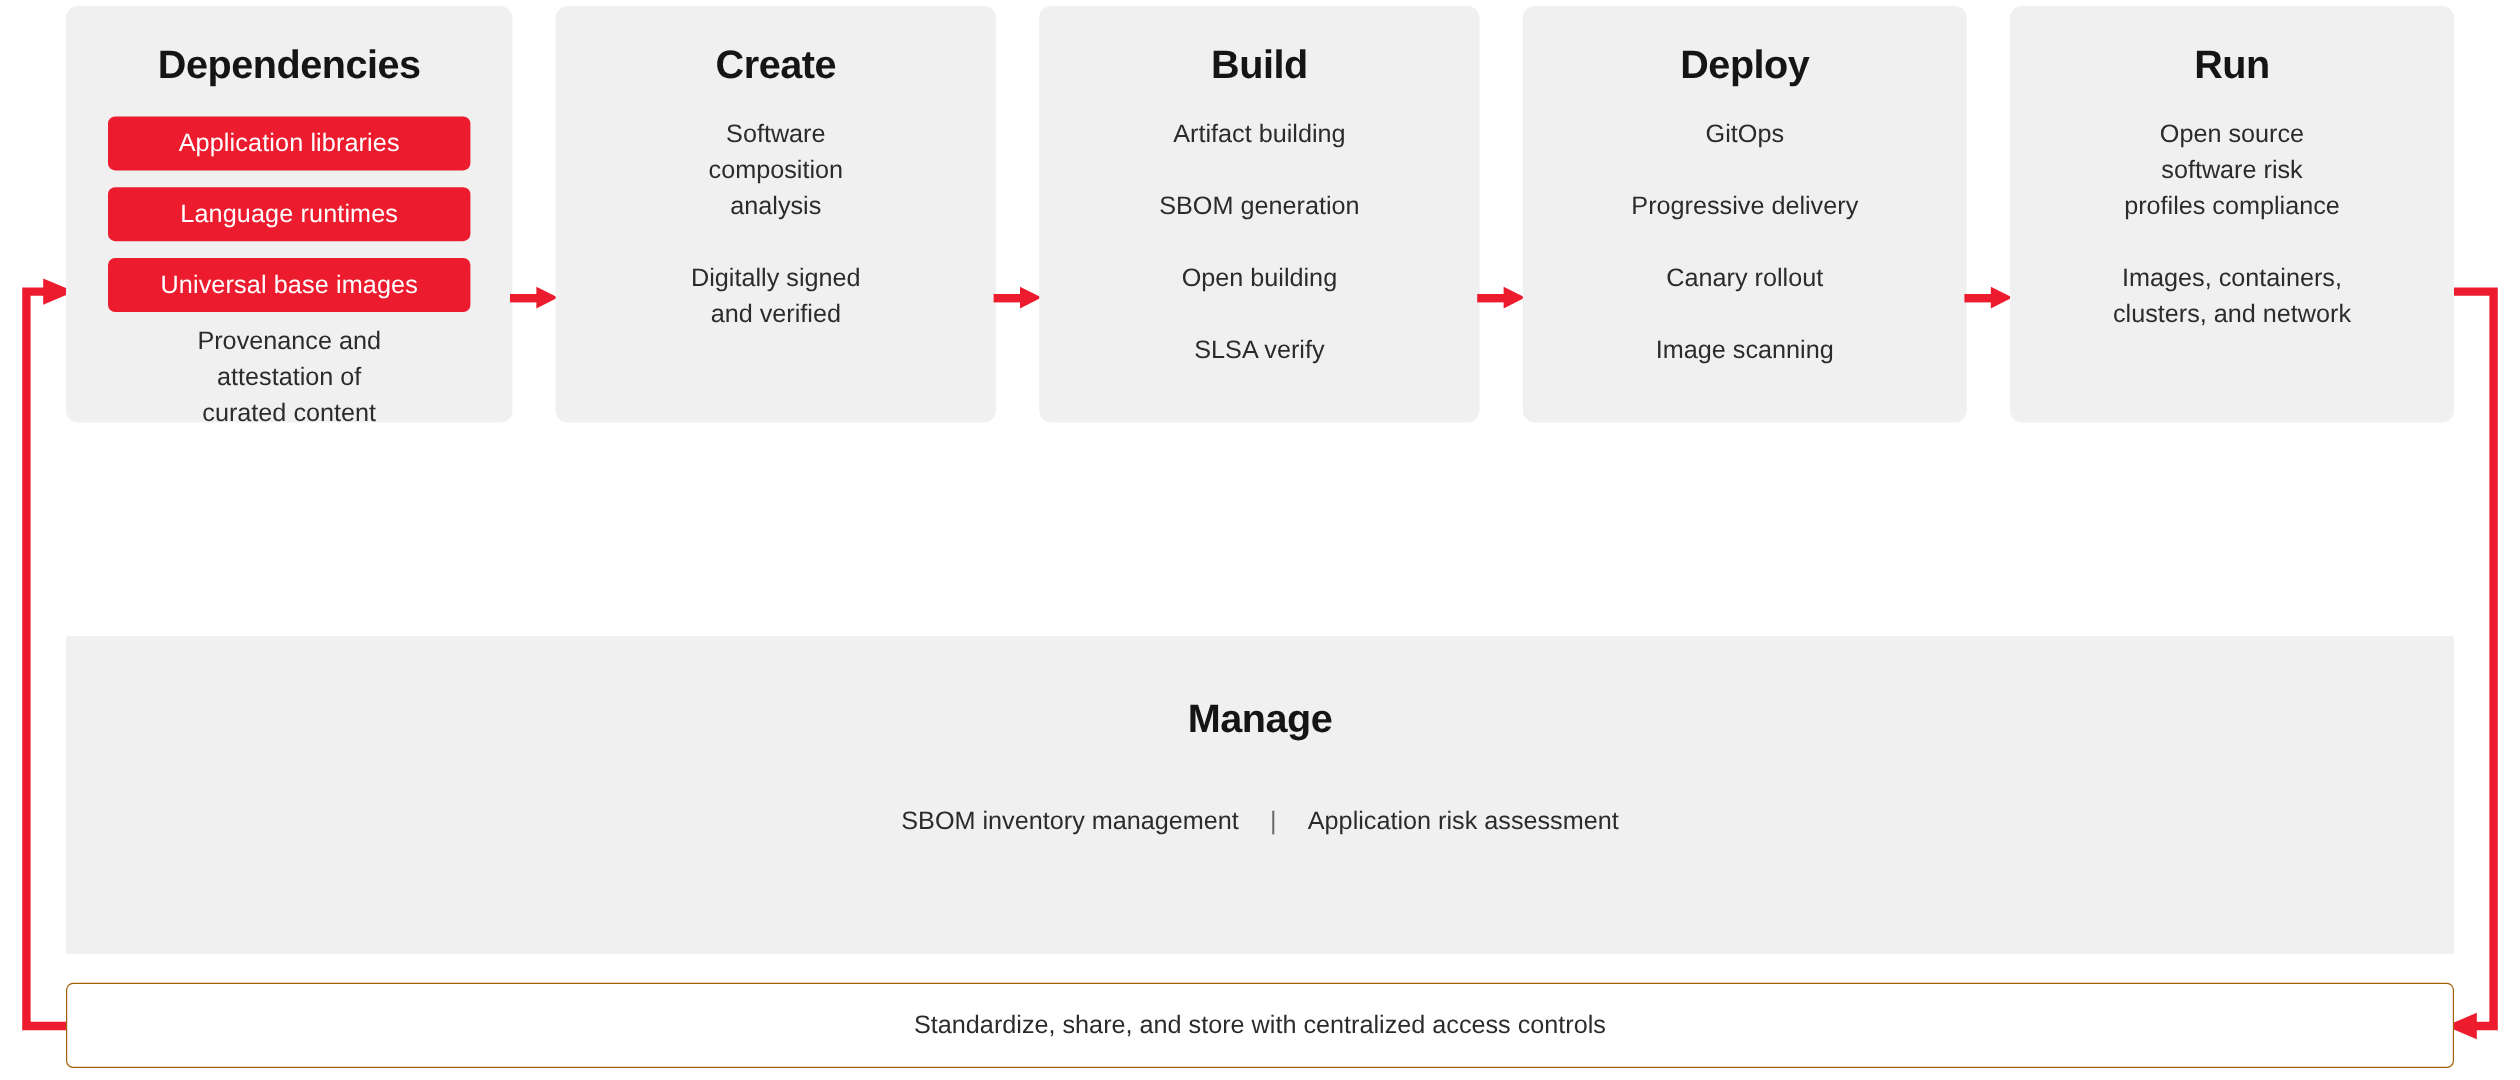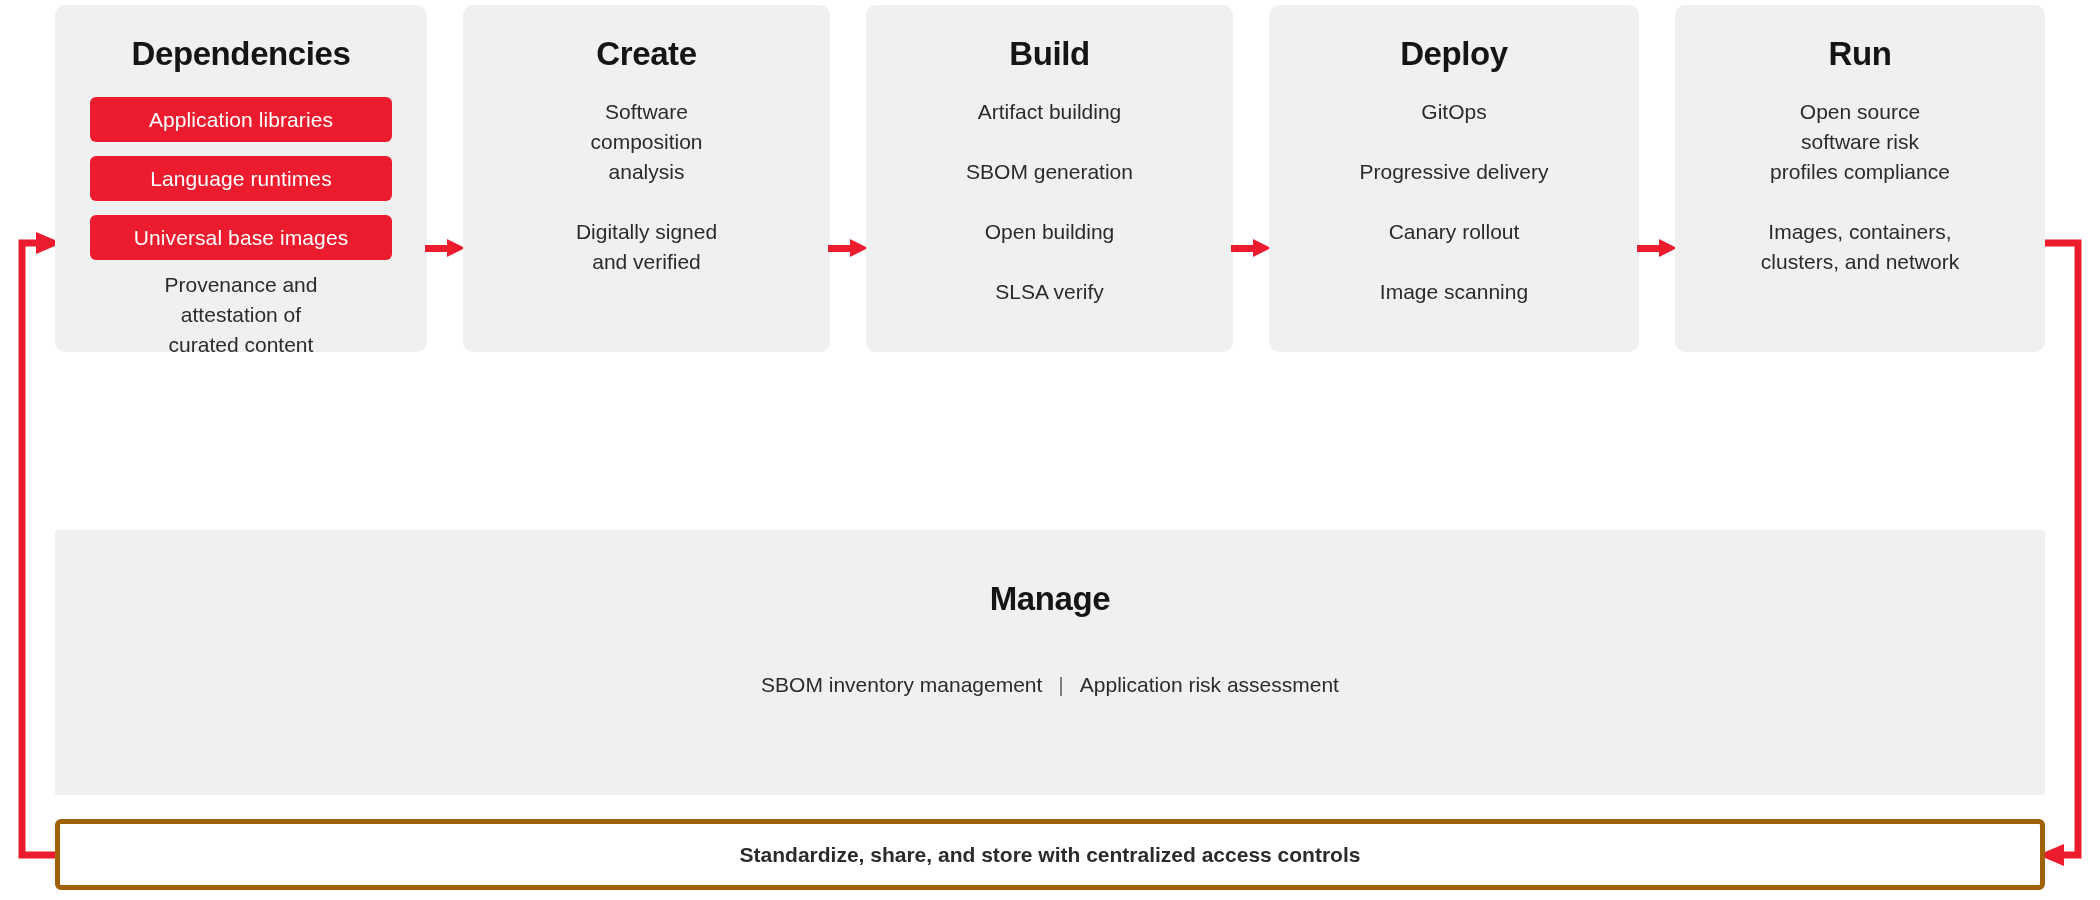--- a/index.html
+++ b/index.html
@@ -157,42 +157,41 @@
     font-weight: bold;
     letter-spacing: -0.4px;
     color: #151515;
   }
   .manage-sub {
     margin-top: 55px;
     font-size: 21px;
     color: #2b2b2b;
     display: flex;
     align-items: center;
-    gap: 0px;
+    gap: 10px;
   }
   .manage-sub .sep {
     color: #6a6a6a;
     padding: 0 16px;
   }
 
   
   .bottom-bar {
     position: absolute;
     left: 55px;
     top: 819px;
     width: 1990px;
     height: 71px;
-    border: 5px solid #a16207;
+    border: 1px solid #a16207;
     border-radius: 6px;
     box-sizing: border-box;
     background: #ffffff;
     display: flex;
     align-items: center;
     justify-content: center;
-    font-weight: bold;
   }
   .bottom-bar .label {
     font-size: 21px;
     color: #2b2b2b;
   }
 
   
   .loop {
     position: absolute;
     left: 0;

